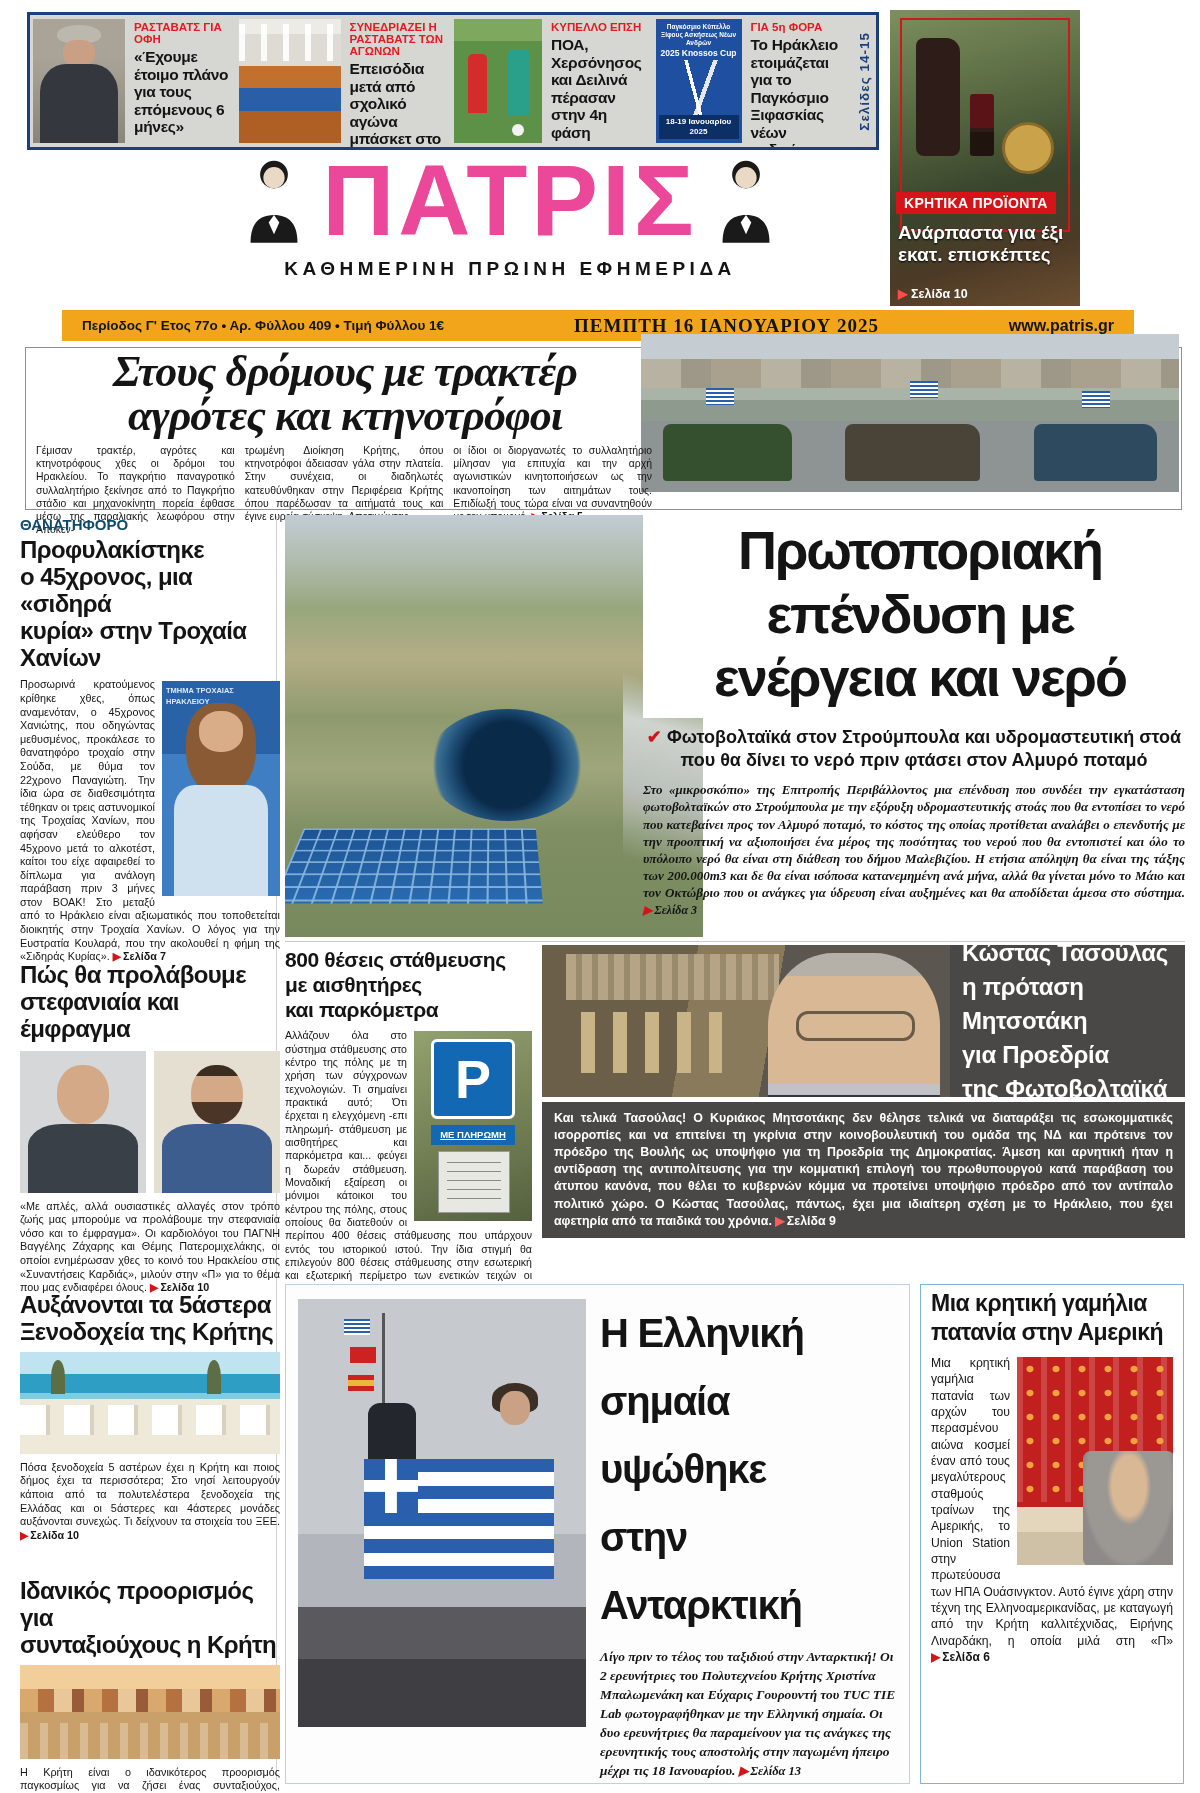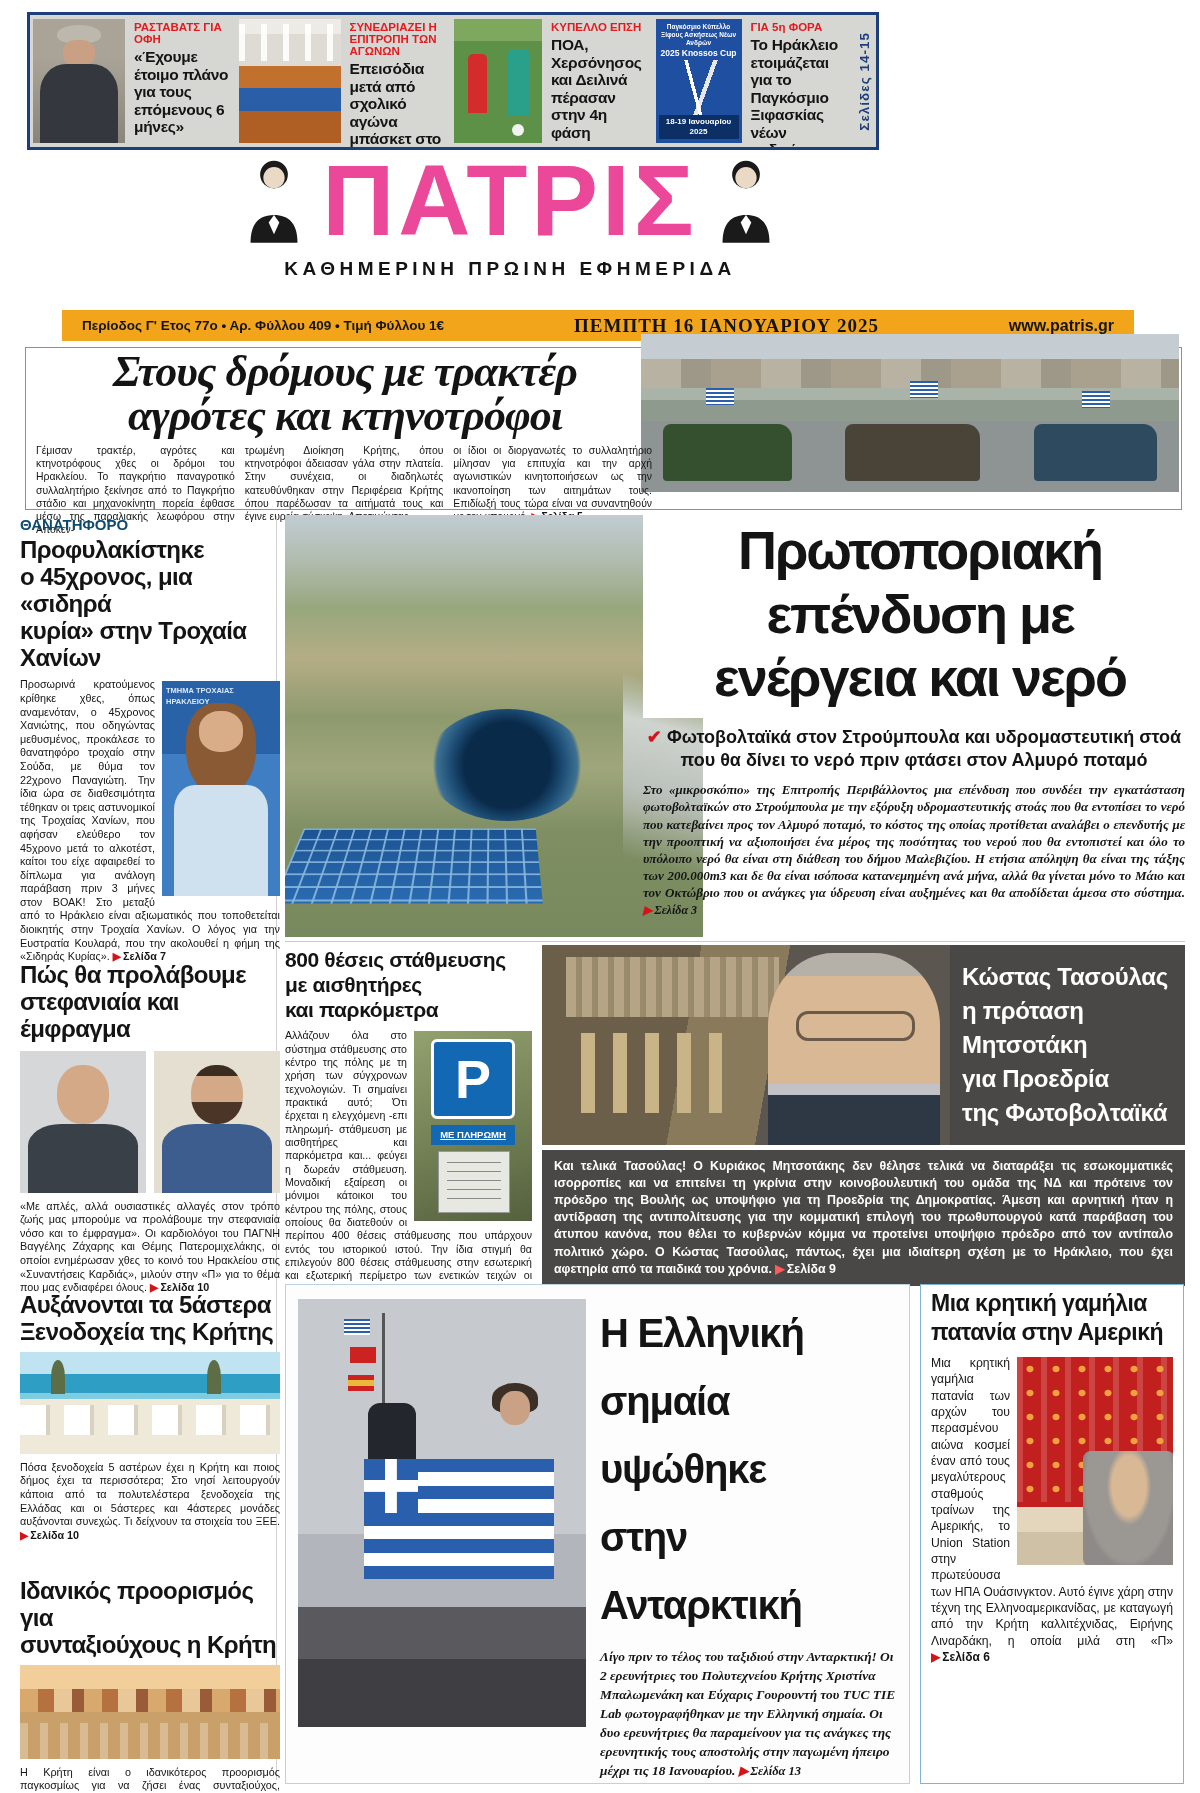--- a/index.html
+++ b/index.html
@@ -162,21 +162,21 @@
   .park-sign{position:absolute;left:17px;top:8px;width:84px;height:80px;background:#1268b3;border-radius:6px;
     border:3px solid #fff;color:#fff;font-weight:700;font-size:54px;display:flex;align-items:center;justify-content:center;box-sizing:border-box;}
   .park-sign2{position:absolute;left:17px;top:94px;width:84px;height:20px;background:#1268b3;color:#fff;
     font-size:9.5px;font-weight:700;display:flex;align-items:center;justify-content:center;text-decoration:underline;}
   .park-sched{position:absolute;left:24px;top:120px;width:70px;height:60px;background:#e8e8e2;border:1px solid #999;}
   .park-sched i{position:absolute;left:8px;right:8px;top:10px;height:40px;display:block;
     background:repeating-linear-gradient(180deg,#8a8a8a 0 1px,transparent 1px 9px);}
 
   
   .tas{position:absolute;left:542px;top:945px;width:643px;}
-  .tas-top{display:flex;height:200px;}
+  .tas-top{display:flex;height:152px;}
   .tas-photo{flex:0 0 408px;position:relative;overflow:hidden;
     background:linear-gradient(100deg,#6b5f49 0 36%,#8a7a5c 36% 56%,#5c5650 56% 100%);}
   .tas-parl{position:absolute;left:6%;top:6%;width:52%;height:30%;
     background:repeating-linear-gradient(90deg,#b5a586 0 10px,#9a8a6c 10px 16px);}
   .tas-evz{position:absolute;left:8%;bottom:16%;width:36%;height:40%;
     background:repeating-linear-gradient(90deg,transparent 0 6px,#c9b488 6px 20px,transparent 20px 32px);}
   .tas-face{position:absolute;right:10px;top:8px;width:172px;height:192px;border-radius:38% 38% 0 0;
     background:linear-gradient(180deg,#b5b0a8 0 12%,#d9b896 12% 68%,#c2c2c6 68% 74%,#2e3744 74% 100%);}
   .tas-face i{position:absolute;left:16%;top:30%;width:66%;height:24px;border:3px solid #6a5a48;
     border-radius:12px;display:block;}
@@ -238,21 +238,21 @@
       <div class="suit"></div>
     </div>
     <div class="ts-cell ts-text">
       <div class="ts-kicker">ΡΑΣΤΑΒΑΤΣ ΓΙΑ ΟΦΗ</div>
       <div class="ts-title">«Έχουμε έτοιμο πλάνο για τους επόμενους 6 μήνες»</div>
     </div>
     <div class="ts-cell ts-photo ph ph-gym">
       <div class="lights"></div>
     </div>
     <div class="ts-cell ts-text">
-      <div class="ts-kicker">ΣΥΝΕΔΡΙΑΖΕΙ Η ΕΠΙΤΡΟΠΗ ΤΩΝ ΑΓΩΝΩΝ</div>
+      <div class="ts-kicker">ΣΥΝΕΔΡΙΑΖΕΙ Η ΡΑΣΤΑΒΑΤΣ ΤΩΝ ΑΓΩΝΩΝ</div>
       <div class="ts-title">Επεισόδια μετά από σχολικό αγώνα μπάσκετ στο Ηράκλειο</div>
     </div>
     <div class="ts-cell ts-photo ph ph-soccer">
       <div class="pl1"></div>
       <div class="pl2"></div>
       <div class="ball"></div>
     </div>
     <div class="ts-cell ts-text">
       <div class="ts-kicker">ΚΥΠΕΛΛΟ ΕΠΣΗ</div>
       <div class="ts-title">ΠΟΑ, Χερσόνησος και Δειλινά πέρασαν στην 4η φάση</div>
@@ -265,20 +265,32 @@
     </div>
     <div class="ts-cell ts-text">
       <div class="ts-kicker">ΓΙΑ 5η ΦΟΡΑ</div>
       <div class="ts-title">Το Ηράκλειο ετοιμάζεται για το Παγκόσμιο Ξιφασκίας νέων ανδρών</div>
     </div>
     <div class="ts-cell ts-pages">
       <span>Σελίδες 14-15</span>
     </div>
   </div>
 
+  <div class="promo">
+    <div class="promo-frame"></div>
+    <div class="promo-jug"></div>
+    <div class="promo-glass"></div>
+    <div class="promo-jar"></div>
+    <div class="promo-tag">ΚΡΗΤΙΚΑ ΠΡΟΪΟΝΤΑ</div>
+    <div class="promo-title">Ανάρπαστα για έξι εκατ. επισκέπτες</div>
+    <div class="promo-page">
+      <span class="arr" style="color:#ff4a4a">▶</span>
+      <span>Σελίδα 10</span>
+    </div>
+  </div>
 
   <div class="masthead">
     <div class="mast-row">
       <span>
         <svg viewBox="0 0 60 84" width="64" height="90">
             <circle cx="30" cy="20" r="13" fill="#1a1a1a"></circle>
             <circle cx="30" cy="23" r="10" fill="#ead9c4"></circle>
             <path d="M8 84c0-18 8-26 22-26s22 8 22 26z" fill="#1a1a1a"></path>
             <path d="M30 58l-5 7 5 11 5-11z" fill="#fff"></path>
           </svg>

